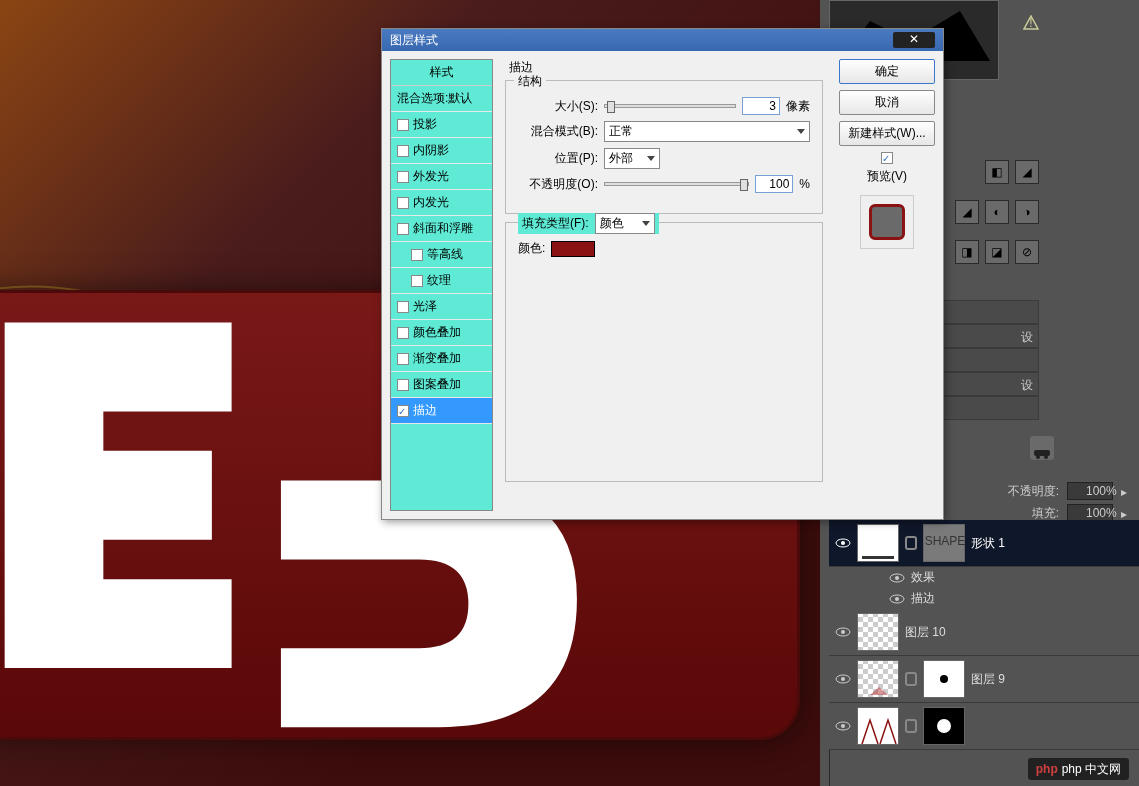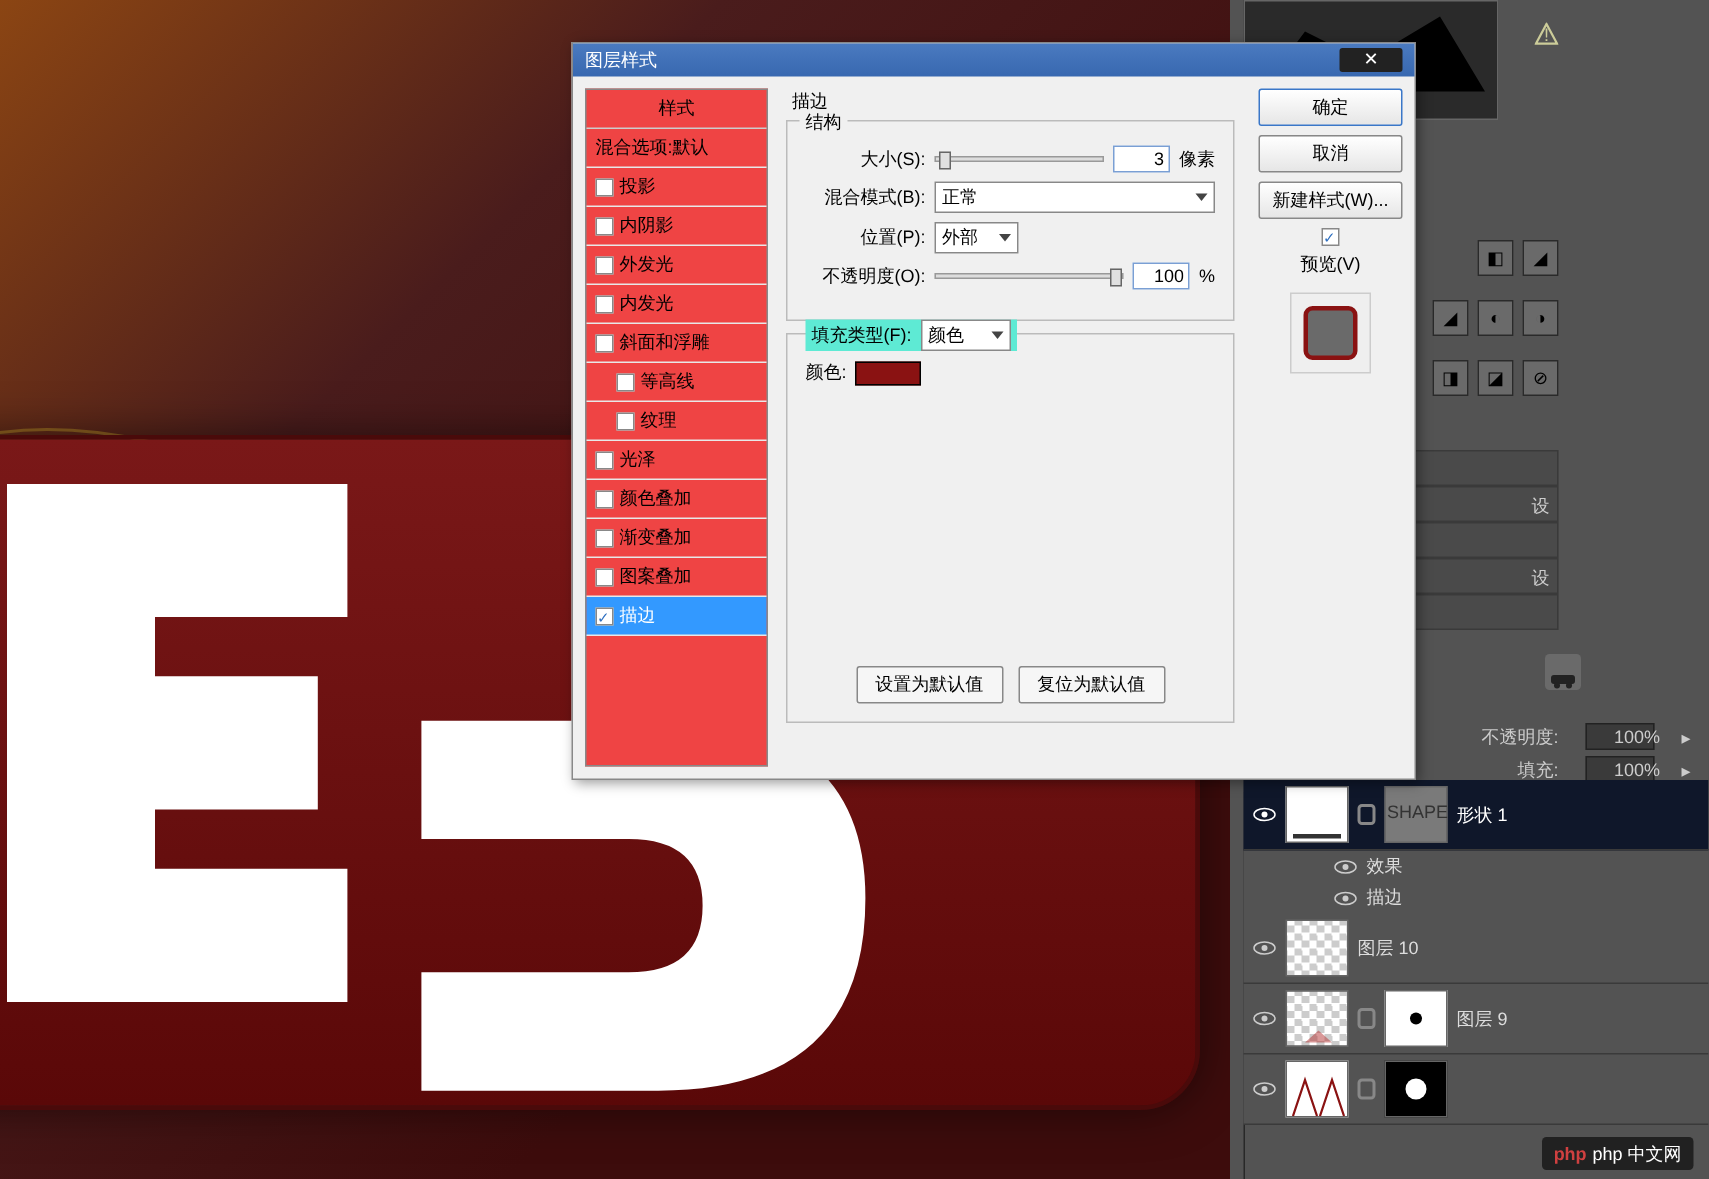--- a/index.html
+++ b/index.html
@@ -17,21 +17,21 @@
     .icon-row-2 { position: absolute; right: 100px; top: 200px; display: flex; gap: 6px; }
     .icon-row-3 { position: absolute; right: 100px; top: 240px; display: flex; gap: 6px; }
     .panel-icon { width: 24px; height: 24px; background: #6a6a6a; border: 1px solid #2a2a2a; display: flex; align-items: center; justify-content: center; }
     
     .panel-rows { position: absolute; right: 100px; top: 300px; width: 180px; }
     .panel-row { height: 24px; border: 1px solid #3a3a3a; background: #4a4a4a; position: relative; }
     .panel-row span { position: absolute; right: 5px; top: 4px; color: #ccc; }
     .panel-tab { position: absolute; right: 85px; top: 436px; width: 24px; height: 24px; background: #6a6a6a; border-radius: 3px; }
     
     .layer-options { position: absolute; right: 0; top: 476px; width: 310px; background: #535353; color: #ccc; padding: 4px; }
-    .layer-opt-row { display: flex; justify-content: flex-end; gap: 18px; padding: 2px; align-items: center; }
+    .layer-opt-row { display: flex; justify-content: flex-end; gap: 8px; padding: 2px; align-items: center; }
     .layer-val { background: #3a3a3a; border: 1px solid #222; padding: 1px 18px; width: 46px; }
     .dd-arrow { width: 12px; height: 12px; }
     
     .layers-panel { position: absolute; right: 0; top: 520px; width: 310px; background: #535353; }
     .layer-item { display: flex; align-items: center; padding: 4px 6px; gap: 6px; color: #ddd; border-bottom: 1px solid #3a3a3a; }
     .layer-item.selected { background: #0f172a; color: #fff; }
     .eye { width: 16px; height: 10px; }
     .thumb { width: 42px; height: 38px; border: 1px solid #666; background: #fff; position: relative; }
     .thumb.checker { background: repeating-conic-gradient(#ccc 0% 25%, #fff 0% 50%) 50% / 10px 10px; }
     .thumb.dark { background: #7a7a7a; }
@@ -40,21 +40,21 @@
     .sub-layer { display: flex; align-items: center; gap: 6px; padding: 2px 6px 2px 60px; color: #ddd; }
     
     .watermark { position: absolute; right: 10px; bottom: 6px; background: rgba(0,0,0,.6); color: #fff; padding: 2px 8px; border-radius: 3px; font-size: 14px; }
     
     
     .dialog { position: absolute; left: 381px; top: 28px; width: 563px; height: 492px; background: #f0f0f0; border: 1px solid #888; box-shadow: 2px 2px 8px rgba(0,0,0,.4); }
     .dlg-title { height: 22px; background: linear-gradient(#4a7ac0, #3868b0); color: #fff; padding: 3px 8px; display: flex; justify-content: space-between; align-items: center; }
     .dlg-close { width: 42px; height: 16px; background: #222; color: #fff; text-align: center; border-radius: 2px; cursor: pointer; line-height: 14px; }
     .dlg-body { display: flex; height: calc(100% - 22px); }
     
-    .dlg-left { width: 122px; border: 1px solid #888; margin: 8px 4px 8px 8px; background: #ef4444; }
+    .dlg-left { width: 103px; border: 1px solid #888; margin: 8px 4px 8px 8px; background: #5eead4; }
     .style-header { padding: 4px 8px; border-bottom: 1px solid #ccc; font-weight: normal; text-align: center; }
     .style-row { padding: 4px 6px; border-bottom: 1px solid #e8e8e8; display: flex; align-items: center; gap: 4px; }
     .style-row.active { background: #3399ff; color: #fff; }
     .style-row.indent { padding-left: 20px; }
     .cb { width: 12px; height: 12px; border: 1px solid #888; background: #fff; }
     .cb.checked::after { content: "✓"; color: #3070c0; font-size: 10px; position: relative; top: -2px; }
     
     .dlg-center { flex: 1; padding: 8px; }
     .fieldset { border: 1px solid #bbb; padding: 10px 12px 14px; margin-bottom: 8px; position: relative; }
     .fieldset-title { position: absolute; top: -8px; left: 8px; background: #f0f0f0; padding: 0 4px; font-family: Liberation Mono, monospace; }
@@ -342,24 +342,20 @@
           <span>填充类型(F):</span>
           <div class="combo">
               <span>颜色</span>
               <span class="combo-caret"></span>
             </div>
         </div>
         <div class="form-row" style="justify-content:flex-start; ">
           <span>颜色:</span>
           <div class="color-swatch"></div>
         </div>
-        <div class="btn-row" style="position:absolute; bottom:12px; left:0; right:0;">
-          <div class="btn">设置为默认值</div>
-          <div class="btn">复位为默认值</div>
-        </div>
       </div>
     </div>
 
     <div class="dlg-right">
       <div class="btn-primary">确定</div>
       <div class="btn-secondary">取消</div>
       <div class="btn-secondary">新建样式(W)...</div>
       <div class="preview-row">
         <span class="cb checked"></span>
         <span>预览(V)</span>

